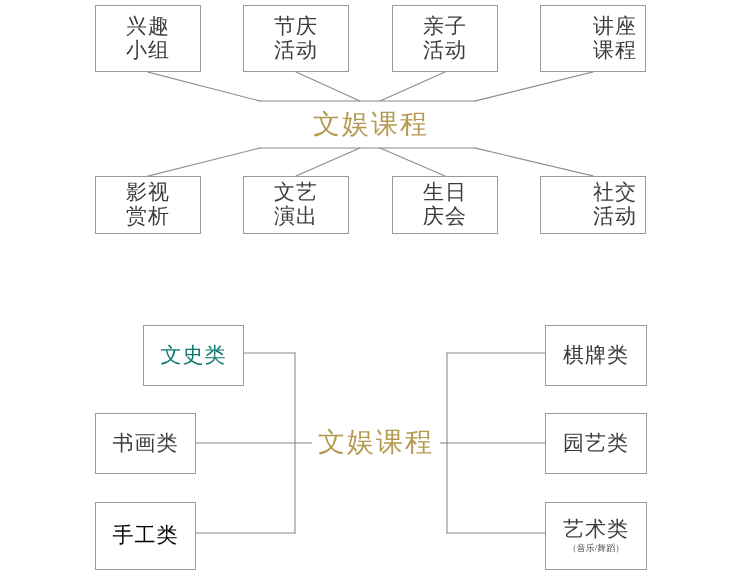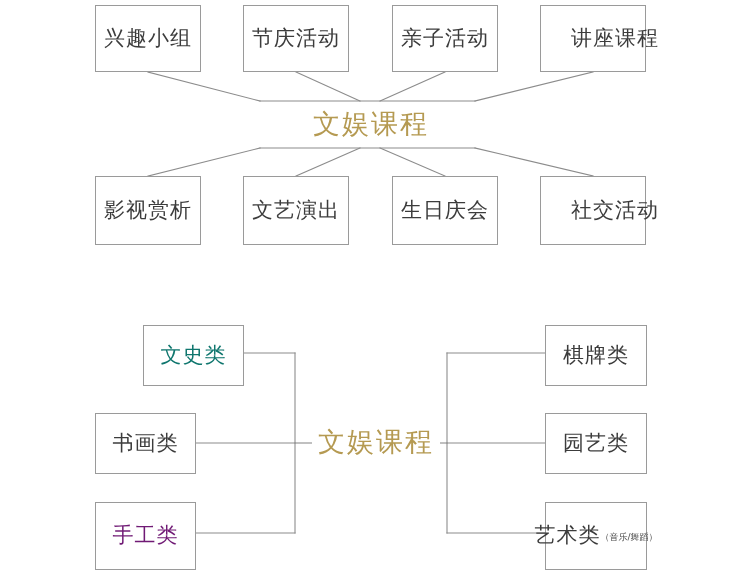--- a/index.html
+++ b/index.html
@@ -27,28 +27,30 @@
     width: 740px;
     height: 570px;
     pointer-events: none;
   }
   .node-box {
     position: absolute;
     box-sizing: border-box;
     border: 1px solid #9a9a9a;
     background: #ffffff;
     display: flex;
+    flex-direction: column;
     align-items: center;
     justify-content: center;
     color: #3c3c3c;
     font-size: 21px;
     line-height: 1.12;
     letter-spacing: 1px;
     font-weight: 500;
     z-index: 3;
+    font-family: Liberation Serif, serif;
   }
   .node-box .ln {
     display: block;
     white-space: nowrap;
   }
   .node-box .sub {
     display: block;
     font-size: 9px;
     letter-spacing: 0;
     line-height: 1.2;
@@ -61,21 +63,21 @@
     color: #b59a52;
     font-size: 27px;
     letter-spacing: 2px;
     white-space: nowrap;
     z-index: 4;
     background: #ffffff;
     padding: 0 6px;
   }
   
   .t-row1 { top: 5px;  height: 67px; width: 106px; }
-  .t-row2 { top: 176px; height: 69px; width: 106px; }
+  .t-row2 { top: 176px; height: 58px; width: 106px; }
   .tc1 { left: 95px;  }
   .tc2 { left: 243px; }
   .tc3 { left: 392px; }
   .tc4 { left: 540px; padding-left: 44px; }
   #hub-top { left: 307px; top: 106px; }
   
   .b-left  { left: 95px;  width: 101px; }
   .b-right { left: 545px; width: 102px; }
   .b-r1 { top: 325px; height: 61px; }
   .b-r2 { top: 413px; height: 61px; }
@@ -151,21 +153,21 @@
     <span class="ln">社交</span>
     <span class="ln">活动</span>
   </div>
 
   <div class="node-box b-left b-r1" style="border-color: rgb(154, 154, 154); color: #0f766e; margin-left: 48px;">
     <span class="ln">文史类</span>
   </div>
   <div class="node-box b-left b-r2" style="border-color: rgb(154, 154, 154); color: rgb(60, 60, 60);">
     <span class="ln">书画类</span>
   </div>
-  <div class="node-box b-left b-r3" style="border-color: rgb(154, 154, 154); color: #701a75;">
+  <div class="node-box b-left b-r3" style="border-color: rgb(154, 154, 154); color: #000000;">
     <span class="ln">手工类</span>
   </div>
 
   <div class="hub-label" id="hub-bottom" style="color: rgb(181, 154, 82); text-align: center;">文娱课程</div>
 
   <div class="node-box b-right b-r1" style="border-color: rgb(154, 154, 154); color: rgb(60, 60, 60);">
     <span class="ln">棋牌类</span>
   </div>
   <div class="node-box b-right b-r2" style="border-color: rgb(154, 154, 154); color: rgb(60, 60, 60);">
     <span class="ln">园艺类</span>

